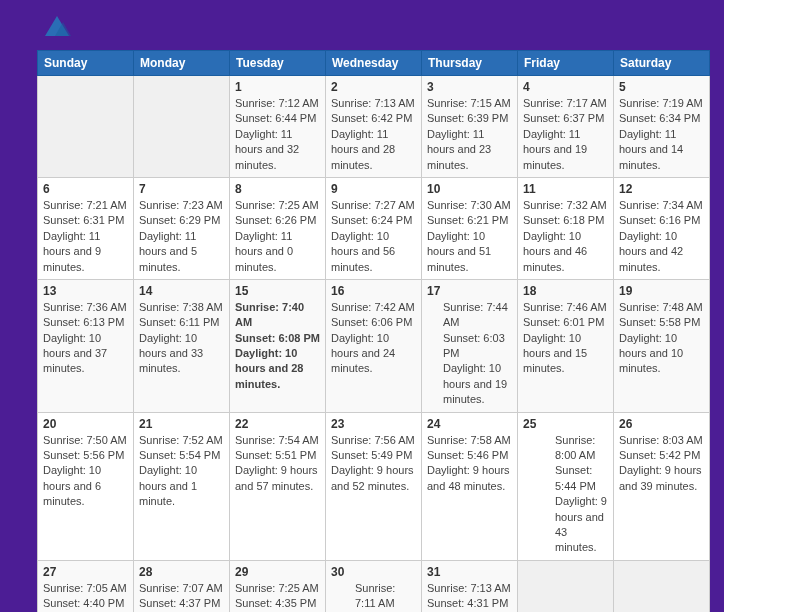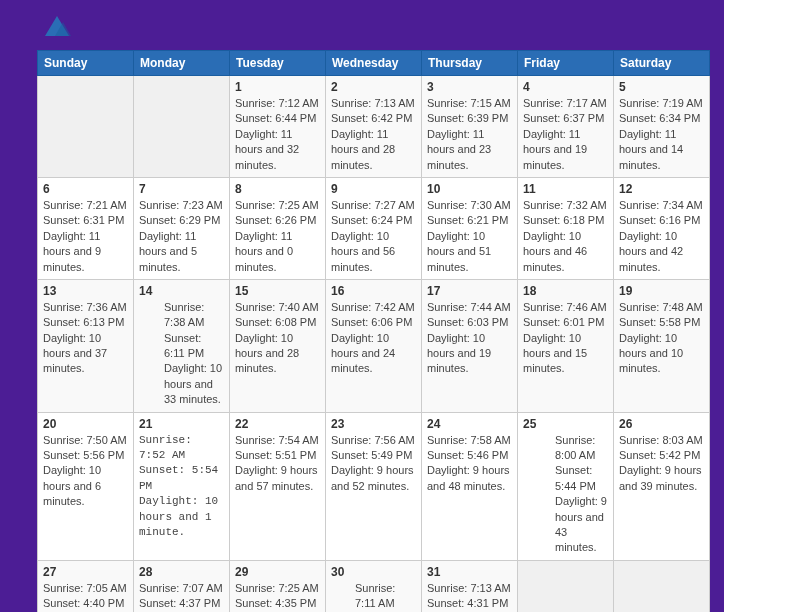--- a/index.html
+++ b/index.html
@@ -226,39 +226,39 @@
           </tr>
           <tr>
             <td>
               <span class="day-number">13</span>
               <div class="day-info" style="white-space: pre-line;">Sunrise: 7:36 AM
 Sunset: 6:13 PM
 Daylight: 10 hours and 37 minutes.</div>
             </td>
             <td>
               <span class="day-number">14</span>
-              <div class="day-info" style="white-space: pre-line; margin-left: 25px;">Sunrise: 7:38 AM
+              <div class="day-info" style="white-space: pre-line;">Sunrise: 7:38 AM
 Sunset: 6:11 PM
 Daylight: 10 hours and 33 minutes.</div>
             </td>
             <td>
               <span class="day-number">15</span>
-              <div class="day-info" style="white-space: pre-line;">Sunrise: 7:40 AM
+              <div class="day-info" style="white-space: pre-line; font-weight: bold;">Sunrise: 7:40 AM
 Sunset: 6:08 PM
 Daylight: 10 hours and 28 minutes.</div>
             </td>
             <td>
               <span class="day-number">16</span>
               <div class="day-info" style="white-space: pre-line;">Sunrise: 7:42 AM
 Sunset: 6:06 PM
 Daylight: 10 hours and 24 minutes.</div>
             </td>
             <td>
               <span class="day-number">17</span>
-              <div class="day-info" style="white-space: pre-line;">Sunrise: 7:44 AM
+              <div class="day-info" style="white-space: pre-line; margin-left: 16px;">Sunrise: 7:44 AM
 Sunset: 6:03 PM
 Daylight: 10 hours and 19 minutes.</div>
             </td>
             <td>
               <span class="day-number">18</span>
               <div class="day-info" style="white-space: pre-line;">Sunrise: 7:46 AM
 Sunset: 6:01 PM
 Daylight: 10 hours and 15 minutes.</div>
             </td>
             <td>
@@ -270,21 +270,21 @@
           </tr>
           <tr>
             <td>
               <span class="day-number">20</span>
               <div class="day-info" style="white-space: pre-line;">Sunrise: 7:50 AM
 Sunset: 5:56 PM
 Daylight: 10 hours and 6 minutes.</div>
             </td>
             <td>
               <span class="day-number">21</span>
-              <div class="day-info" style="white-space: pre-line; font-family: Liberation Mono, monospace;">Sunrise: 7:52 AM
+              <div class="day-info" style="white-space: pre-line;">Sunrise: 7:52 AM
 Sunset: 5:54 PM
 Daylight: 10 hours and 1 minute.</div>
             </td>
             <td>
               <span class="day-number">22</span>
               <div class="day-info" style="white-space: pre-line;">Sunrise: 7:54 AM
 Sunset: 5:51 PM
 Daylight: 9 hours and 57 minutes.</div>
             </td>
             <td>

